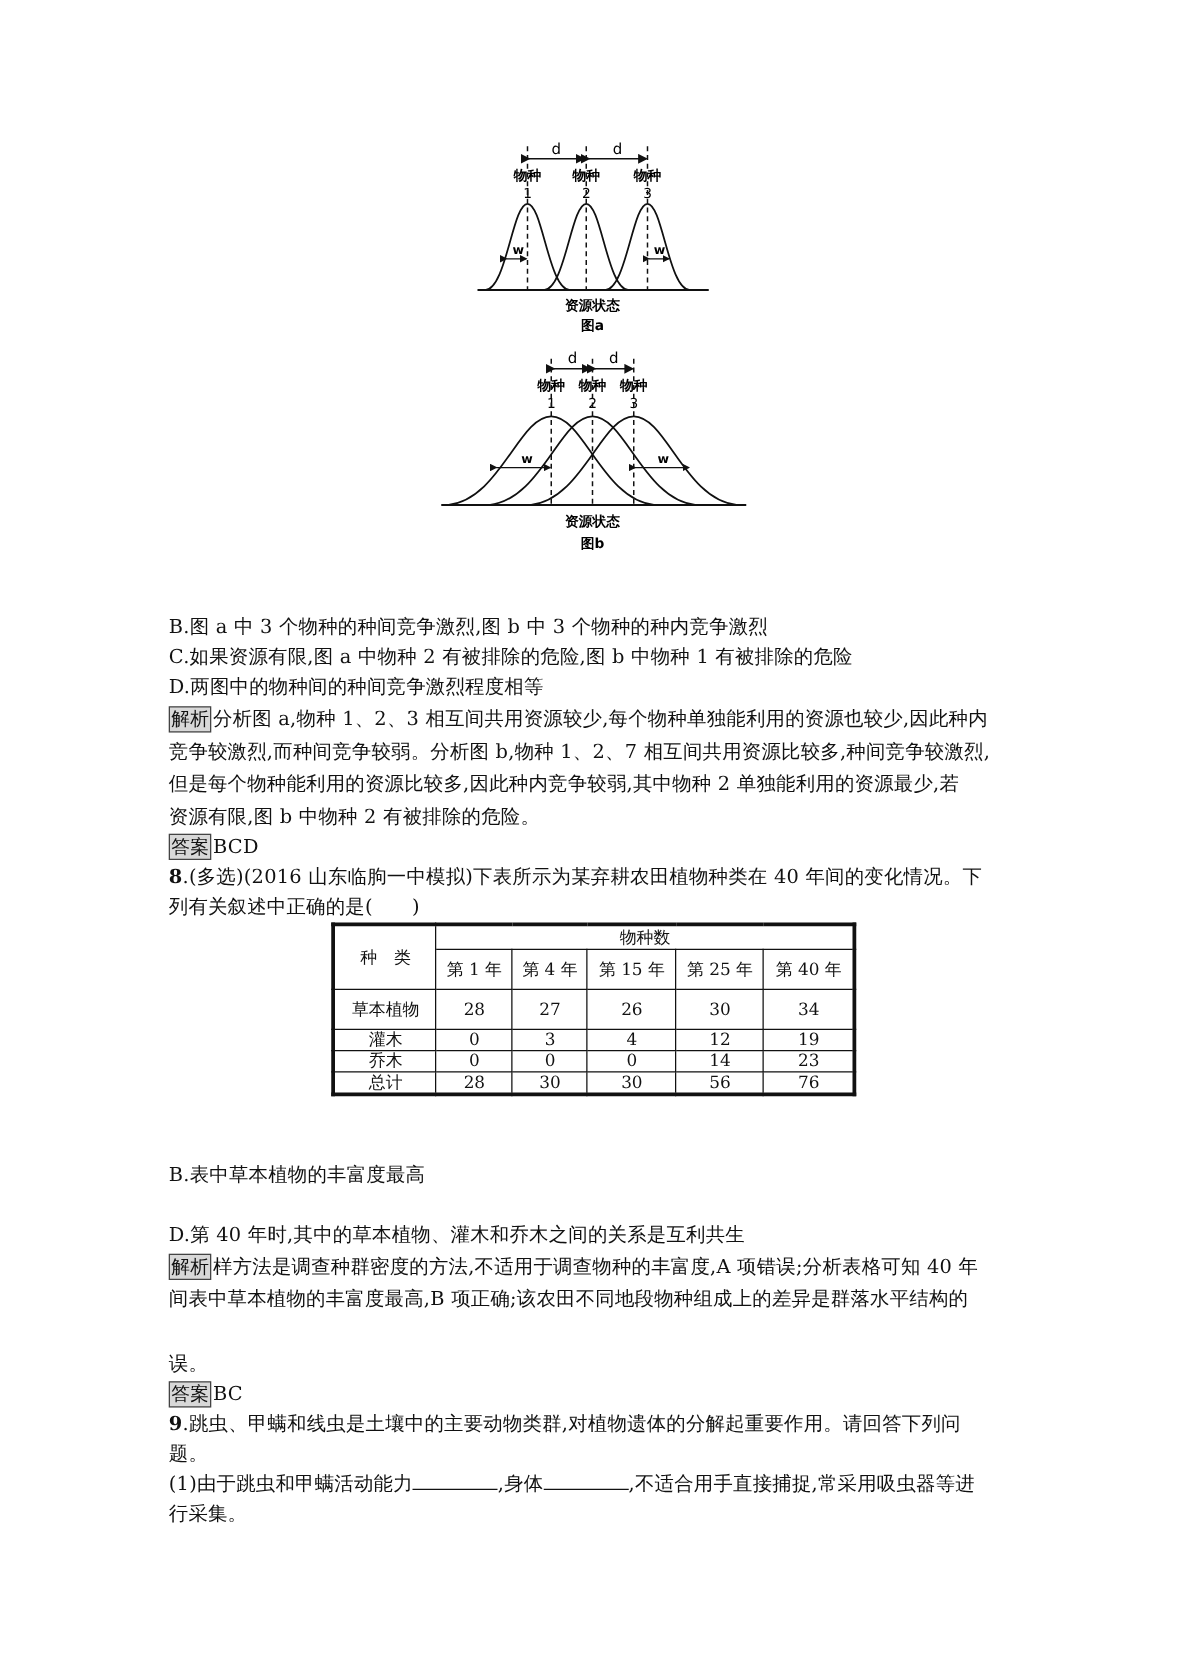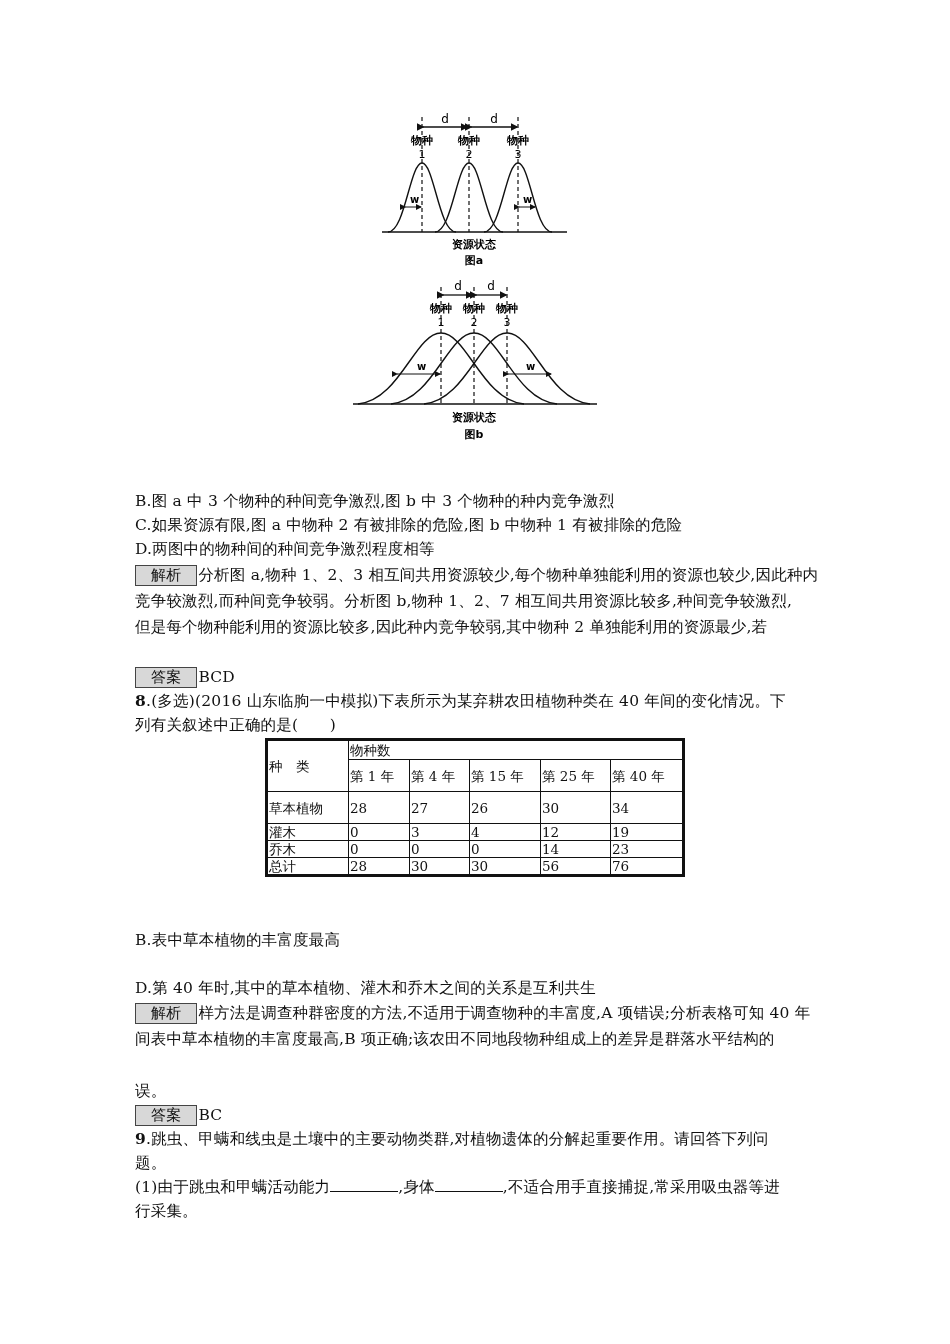--- a/index.html
+++ b/index.html
@@ -1,25 +1,25 @@
 <!DOCTYPE html>
 <html><head>
 <meta charset="utf-8">
 <style>
   html, body { margin:0; padding:0; background:#ffffff; }
   body { width:950px; height:1344px; position:relative; overflow:hidden;
          font-family:"DejaVu Serif", "Liberation Serif", serif; color:#111; }
   .page { position:absolute; left:0; top:0; width:950px; height:1344px; }
   .fig { position:absolute; }
   .line { position:absolute; left:135px; font-size:15.5px; line-height:24px; white-space:nowrap; letter-spacing:0.2px; }
-  .tag { display:inline-block; background:#d8d8d8; border:1px solid #444; padding:0 15px; line-height:19px; margin-right:1px; font-family:"DejaVu Sans", sans-serif; font-size:15px; }
+  .tag { display:inline-block; background:#d8d8d8; border:1px solid #444; padding:0 1px; line-height:19px; margin-right:1px; font-family:"DejaVu Sans", sans-serif; font-size:15px; }
   .bold { font-weight:bold; }
   .blank { display:inline-block; width:68px; border-bottom:1.5px solid #111; height:16px; vertical-align:baseline; }
   table.data { position:absolute; left:265px; top:738px; border-collapse:collapse; border:3px solid #111; font-size:13.5px; }
-  table.data td { border:1.2px solid #111; padding:0 0 0 1px; vertical-align:middle; height:16px; line-height:16px; }
+  table.data td { border:1.2px solid #111; padding:0 0 0 1px; vertical-align:middle; height:16px; line-height:16px;text-align:center; }
   svg text { font-family:"DejaVu Sans", sans-serif; }
 </style>
 </head>
 <body>
 
 <div class="page">
 
   <svg class="fig" style="left:370px;top:105px" width="210" height="165" viewBox="0 0 210 165">
     <defs>
       <marker id="ah" markerWidth="6" markerHeight="6" refX="5" refY="3" orient="auto">
@@ -89,20 +89,21 @@
 
   <div class="line" style="top:489px">B.图 a 中 3 个物种的种间竞争激烈,图 b 中 3 个物种的种内竞争激烈</div>
   <div class="line" style="top:513px">C.如果资源有限,图 a 中物种 2 有被排除的危险,图 b 中物种 1 有被排除的危险</div>
   <div class="line" style="top:537px">D.两图中的物种间的种间竞争激烈程度相等</div>
 
   <div class="line" style="top:563px">
     <span class="tag">解析</span><span>分析图 a,物种 1、2、3 相互间共用资源较少,每个物种单独能利用的资源也较少,因此种内</span>
   </div>
   <div class="line" style="top:589px">竞争较激烈,而种间竞争较弱。分析图 b,物种 1、2、7 相互间共用资源比较多,种间竞争较激烈,</div>
   <div class="line" style="top:615px">但是每个物种能利用的资源比较多,因此种内竞争较弱,其中物种 2 单独能利用的资源最少,若</div>
+  <div class="line" style="top:641px">资源有限,图 b 中物种 2 有被排除的危险。</div>
   <div class="line" style="top:665px">
     <span class="tag">答案</span><span>BCD</span>
   </div>
 
   <div class="line" style="top:689px">
     <span class="bold">8</span><span>.(多选)(2016 山东临朐一中模拟)下表所示为某弃耕农田植物种类在 40 年间的变化情况。下</span>
   </div>
   <div class="line" style="top:713px">列有关叙述中正确的是(　　)</div>
 
   <table class="data">

